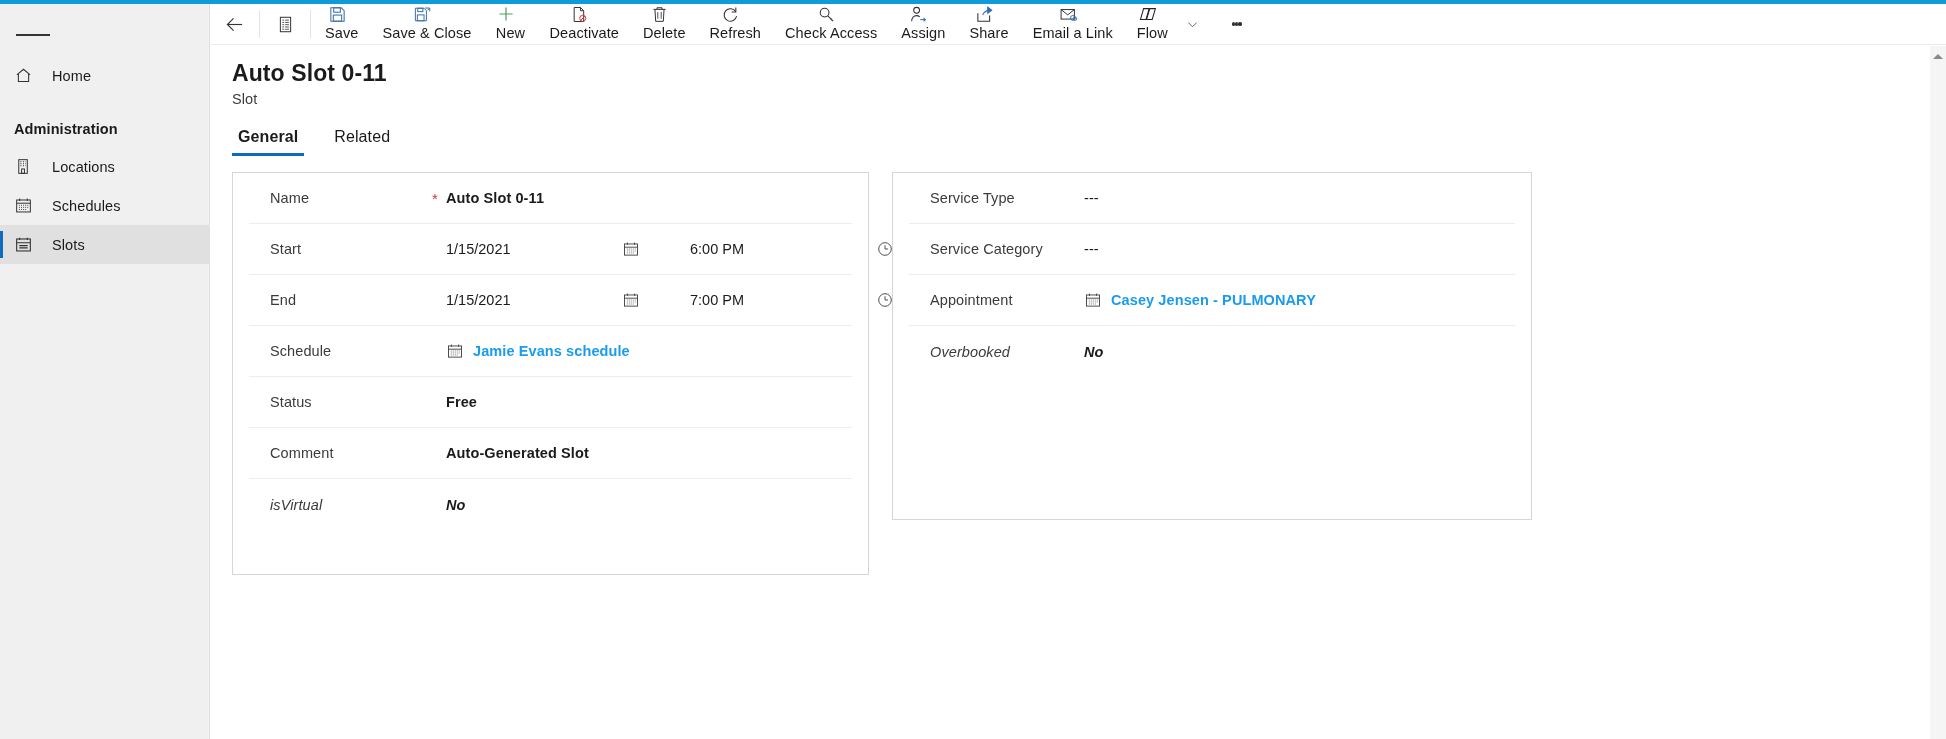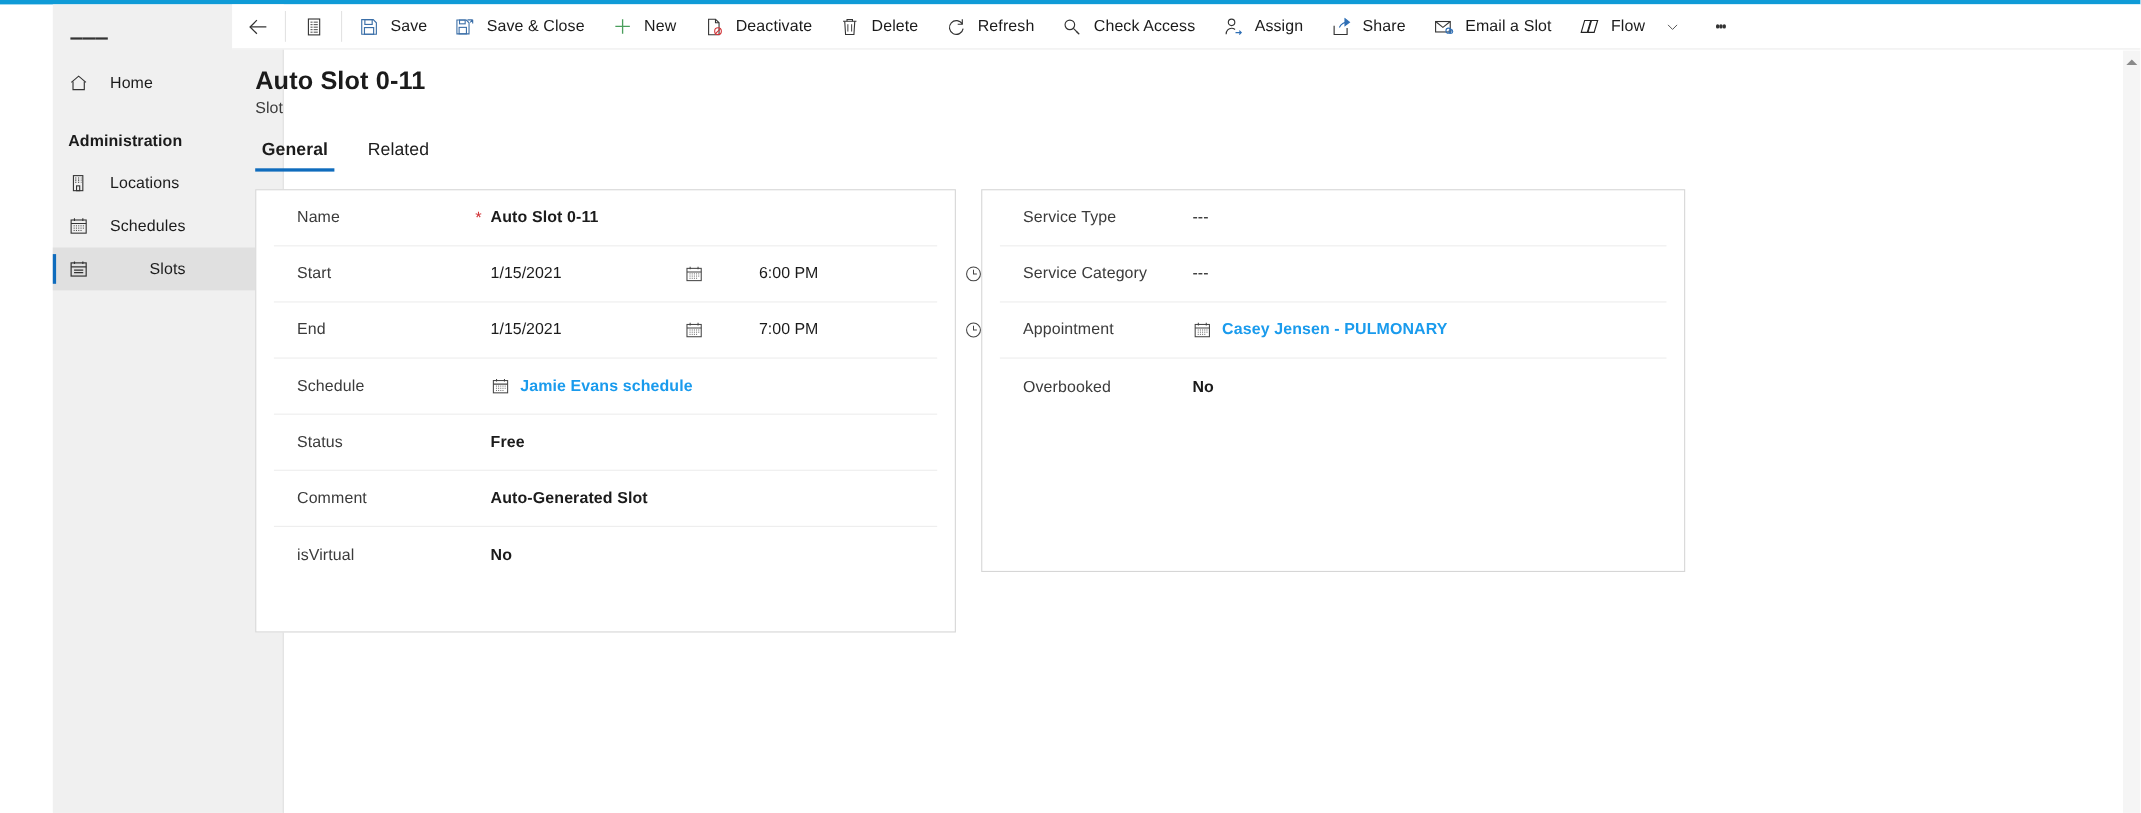--- a/index.html
+++ b/index.html
@@ -23,41 +23,40 @@
     width: 1946px; height: 4px;
     background: #0f9bd7;
   }
 
   
   .sidebar {
     position: absolute; top: 4px; left: 0;
     width: 210px; height: 735px;
     background: #f0f0f0;
     border-right: 1px solid #e0e0e0;
-    margin-left: 48px;
   }
   .hamburger {
     position: absolute; top: 14px; left: 16px;
     width: 34px; height: 34px;
     display: flex; align-items: center; justify-content: center;
     cursor: pointer;
   }
   .hamburger span {
     display: block; width: 20px; height: 1.5px;
     background: #333; margin: 2.8px 0;
   }
   .nav-list { position: absolute; top: 52px; left: 0; width: 210px; }
   .nav-item {
     position: relative;
     display: flex; align-items: center;
     height: 39px;
     padding-left: 14px;
     cursor: pointer;
   }
-  .nav-item.selected { background: #e0e0e0; gap: 36px; }
+  .nav-item.selected { background: #e0e0e0; }
   .nav-item.selected::before {
     content: ""; position: absolute; left: 0; top: 6px;
     width: 3px; height: 27px; background: #0f6cbd;
   }
   .nav-icon {
     width: 26px; height: 22px;
     display: flex; align-items: center; justify-content: flex-start;
     flex: 0 0 26px;
     color: #333;
   }
@@ -93,21 +92,21 @@
     width: 1px; height: 28px; background: #e3e3e3; margin: 0 2px;
   }
   .cb-formicon {
     width: 46px; height: 41px;
     display: flex; align-items: center; justify-content: center;
     cursor: pointer; color: #333;
   }
   .cb-btn {
     display: flex; align-items: center;
     height: 41px; padding: 0 12px;
-    cursor: pointer; white-space: nowrap;
+    cursor: pointer; white-space: nowrap; flex-direction: column;
   }
   .cb-btn .ico {
     display: inline-flex; align-items: center; justify-content: center;
     width: 21px; height: 21px; margin-right: 9px; flex: 0 0 21px;
   }
   .cb-btn .lbl { font-size: 14.5px; color: #1b1b1b; letter-spacing: .1px; }
   .cb-chev {
     display: flex; align-items: center; justify-content: center;
     width: 26px; height: 41px; cursor: pointer; color: #555;
   }
@@ -156,21 +155,21 @@
   }
   #panel-left  { top: 172px; left: 232px;  width: 637px; height: 403px; }
   #panel-right { top: 172px; left: 892px;  width: 640px; height: 348px; }
 
   .field-row {
     display: flex; align-items: center;
     height: 51px;
     margin: 0 16px;
     border-bottom: 1px solid #ededed;
   }
-  .field-row.last { border-bottom: none; }
+  .field-row.last { border-bottom: none; font-style: italic; }
   .field-label {
     flex: 0 0 175px;
     font-size: 14.5px; color: #3b3b3b; letter-spacing: .1px;
     padding-left: 21px;
   }
   #panel-right .field-label { flex: 0 0 175px; padding-left: 21px; }
   .req-star {
     flex: 0 0 22px; color: #d13438; font-size: 15px;
     text-align: center; line-height: 1;
   }
@@ -409,21 +408,21 @@
 
     <div class="cb-btn">
       <span class="ico">
         <svg width="19" height="19" viewBox="0 0 20 20" fill="none" stroke="#333" stroke-width="1.05">
           <rect x="2.2" y="4.8" width="14" height="10"></rect>
           <path d="M2.2 4.8 9.2 10.4l7-5.6"></path>
           <circle cx="14.6" cy="13.6" r="2.5" stroke="#2f6fb5"></circle>
           <circle cx="16.8" cy="14.4" r="1.8" stroke="#2f6fb5"></circle>
         </svg>
       </span>
-      <span class="lbl">Email a Slot</span>
+      <span class="lbl">Email a Link</span>
     </div>
 
     <div class="cb-btn">
       <span class="ico">
         <svg width="20" height="20" viewBox="0 0 20 20" fill="none" stroke="#222" stroke-width="1.05">
           <path d="M3.2 4.6h5.6L5.6 15.4H0.1z" transform="translate(2.4,0)"></path>
           <path d="M9.4 4.6H15L11.8 15.4H6.2z" transform="translate(2.4,0)"></path>
         </svg>
       </span>
       <span class="lbl">Flow</span>

